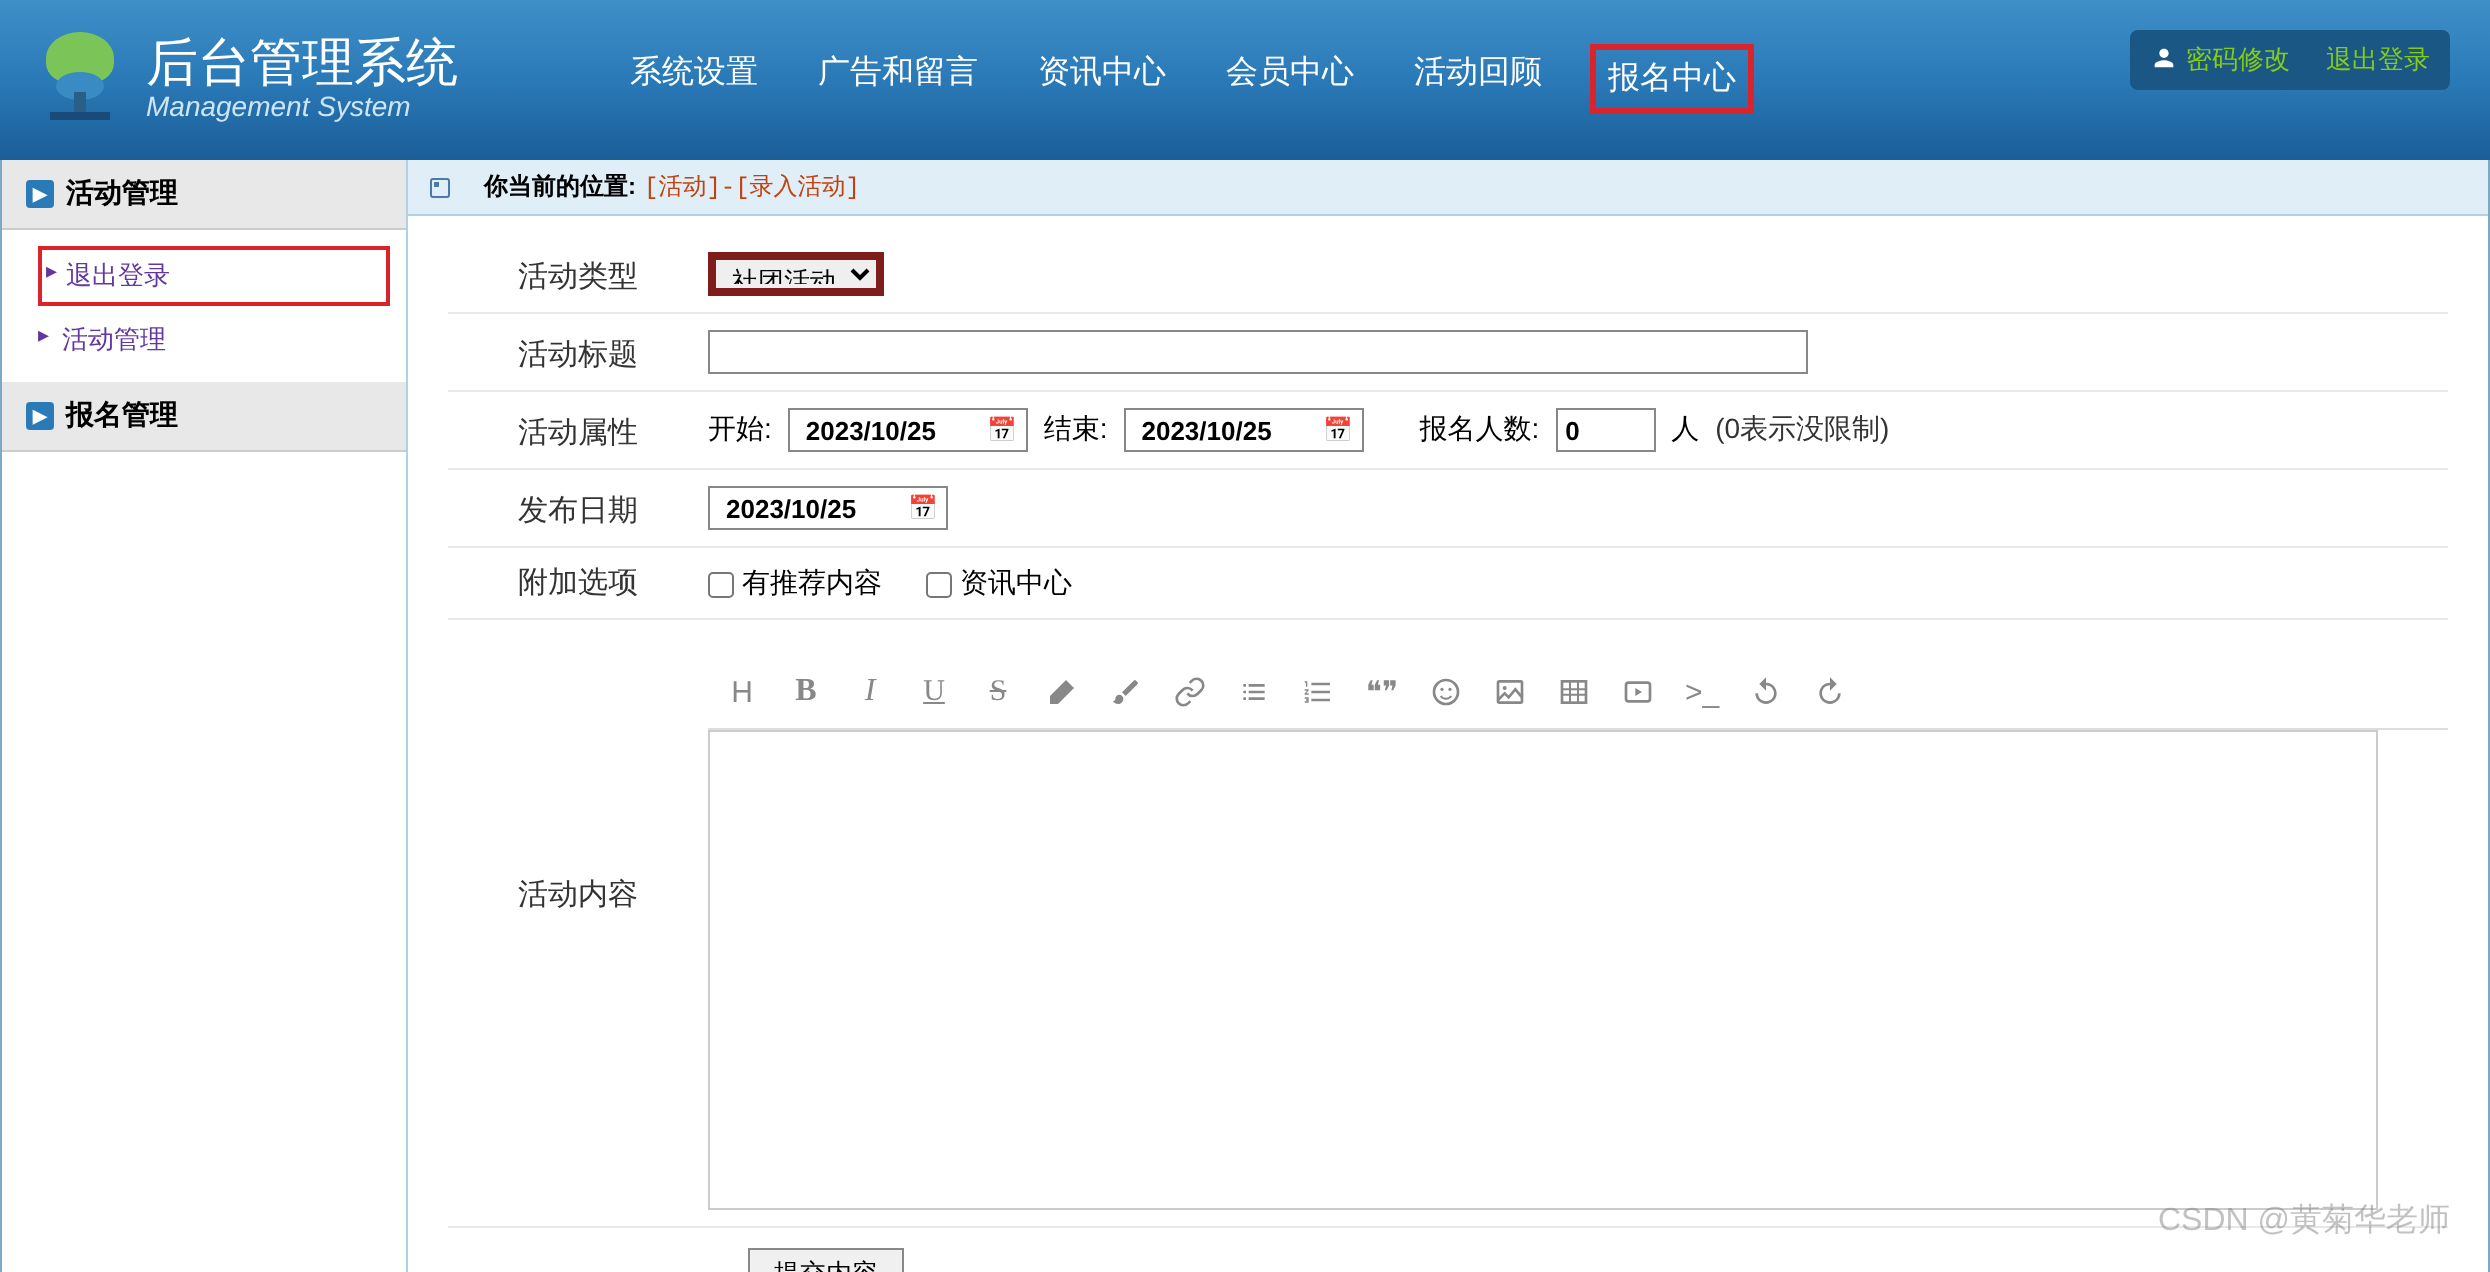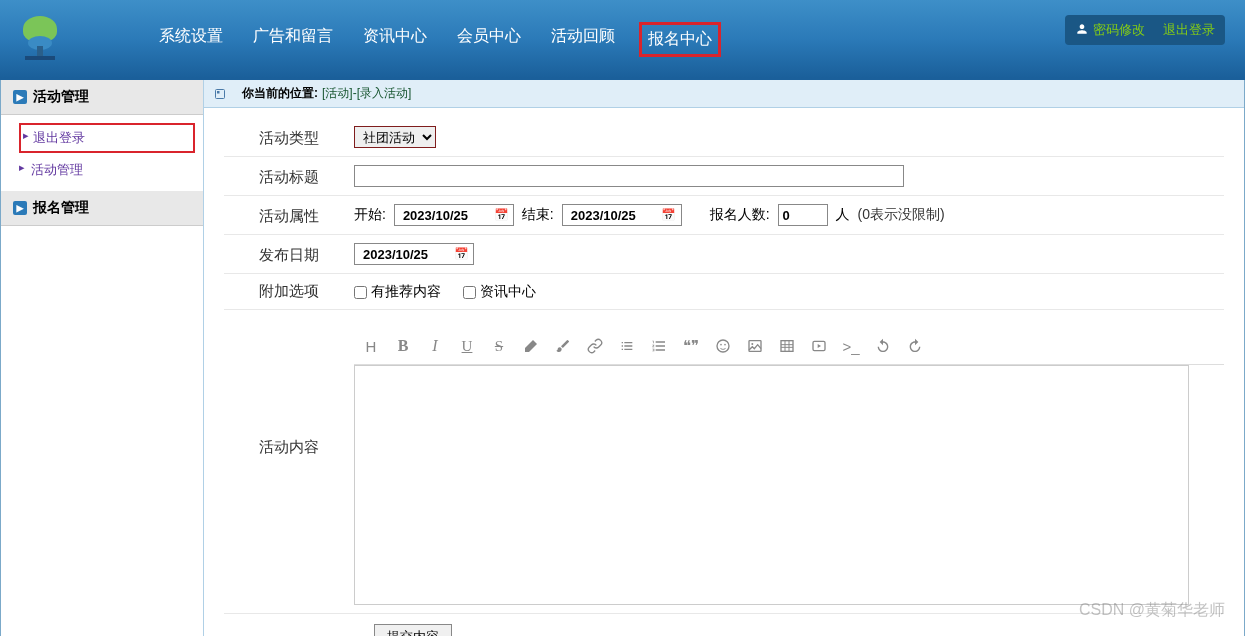--- a/index.html
+++ b/index.html
@@ -37,29 +37,29 @@
     .side-item { padding: 6px 12px 6px 30px; color: #6238a0; cursor: pointer; font-size: 13px; position: relative; }
     .side-item::before { content: "▸"; position: absolute; left: 18px; color: #6238a0; font-size: 11px; }
     .side-item.highlighted { border: 2px solid #d9242c; margin: 2px 8px 2px 18px; padding: 4px 8px 4px 12px; }
     .side-item.highlighted::before { left: 2px; }
     
     .main { flex: 1; background: #fff; }
     .breadcrumb { background: #e0eef8; padding: 5px 10px; border-bottom: 1px solid #b0d0e6; font-size: 12px; display: flex; align-items: center; gap: 4px; }
     .bc-icon { display: inline-flex; }
     .bc-icon svg { width: 12px; height: 12px; fill: #4a7aa8; }
     .bc-label { font-weight: bold; margin-left: 12px; }
-    .bc-path { color: #14532d; }
+    .bc-path { color: #c2410c; font-family: Liberation Mono, monospace; }
     
     .form-area { padding: 10px 20px; }
     .form-row { display: flex; align-items: flex-end; padding: 8px 0; border-bottom: 1px solid #e8e8e8; }
     .form-row.tall { align-items: flex-start; padding-top: 18px; }
     .form-label { width: 130px; text-align: center; font-size: 15px; color: #333; flex-shrink: 0; }
     .form-control { flex: 1; display: flex; align-items: center; gap: 8px; font-size: 14px; }
     
-    select { border: 1px solid #7f1d1d; padding: 2px 4px; font-size: 13px; height: 22px; }
+    select { border: 4px solid #7f1d1d; padding: 2px 4px; font-size: 13px; height: 22px; }
     input[type="text"] { border: 1px solid #888; padding: 2px 4px; height: 22px; font-size: 13px; font-weight: bold; }
     input.title-input { width: 550px; }
     input.num-input { width: 50px; }
     .date-wrap { position: relative; display: inline-flex; align-items: center; border: 1px solid #888; height: 22px; padding: 0 4px; }
     .date-wrap input { border: none; height: 20px; width: 95px; outline: none; }
     .cal-icon { font-size: 12px; cursor: pointer; }
     .checkbox-group { display: flex; gap: 22px; align-items: center; }
     .cb-item { display: flex; align-items: center; gap: 4px; }
     .hint { color: #333; }
     
@@ -81,20 +81,24 @@
 </head>
 <body>
 
 <div class="header">
   <div class="logo-area">
     <div class="logo-icon">
       <div class="tree-top"></div>
         <div class="tree-mid"></div>
         <div class="tree-trunk"></div>
         <div class="tree-base"></div>
+    </div>
+    <div class="title-text">
+      <h1>后台管理系统</h1>
+      <div class="sub">Management System</div>
     </div>
   </div>
   <div class="nav">
     <div class="nav-item">系统设置</div>
     <div class="nav-item">广告和留言</div>
     <div class="nav-item">资讯中心</div>
     <div class="nav-item">会员中心</div>
     <div class="nav-item">活动回顾</div>
     <div class="nav-item highlighted">报名中心</div>
   </div>

